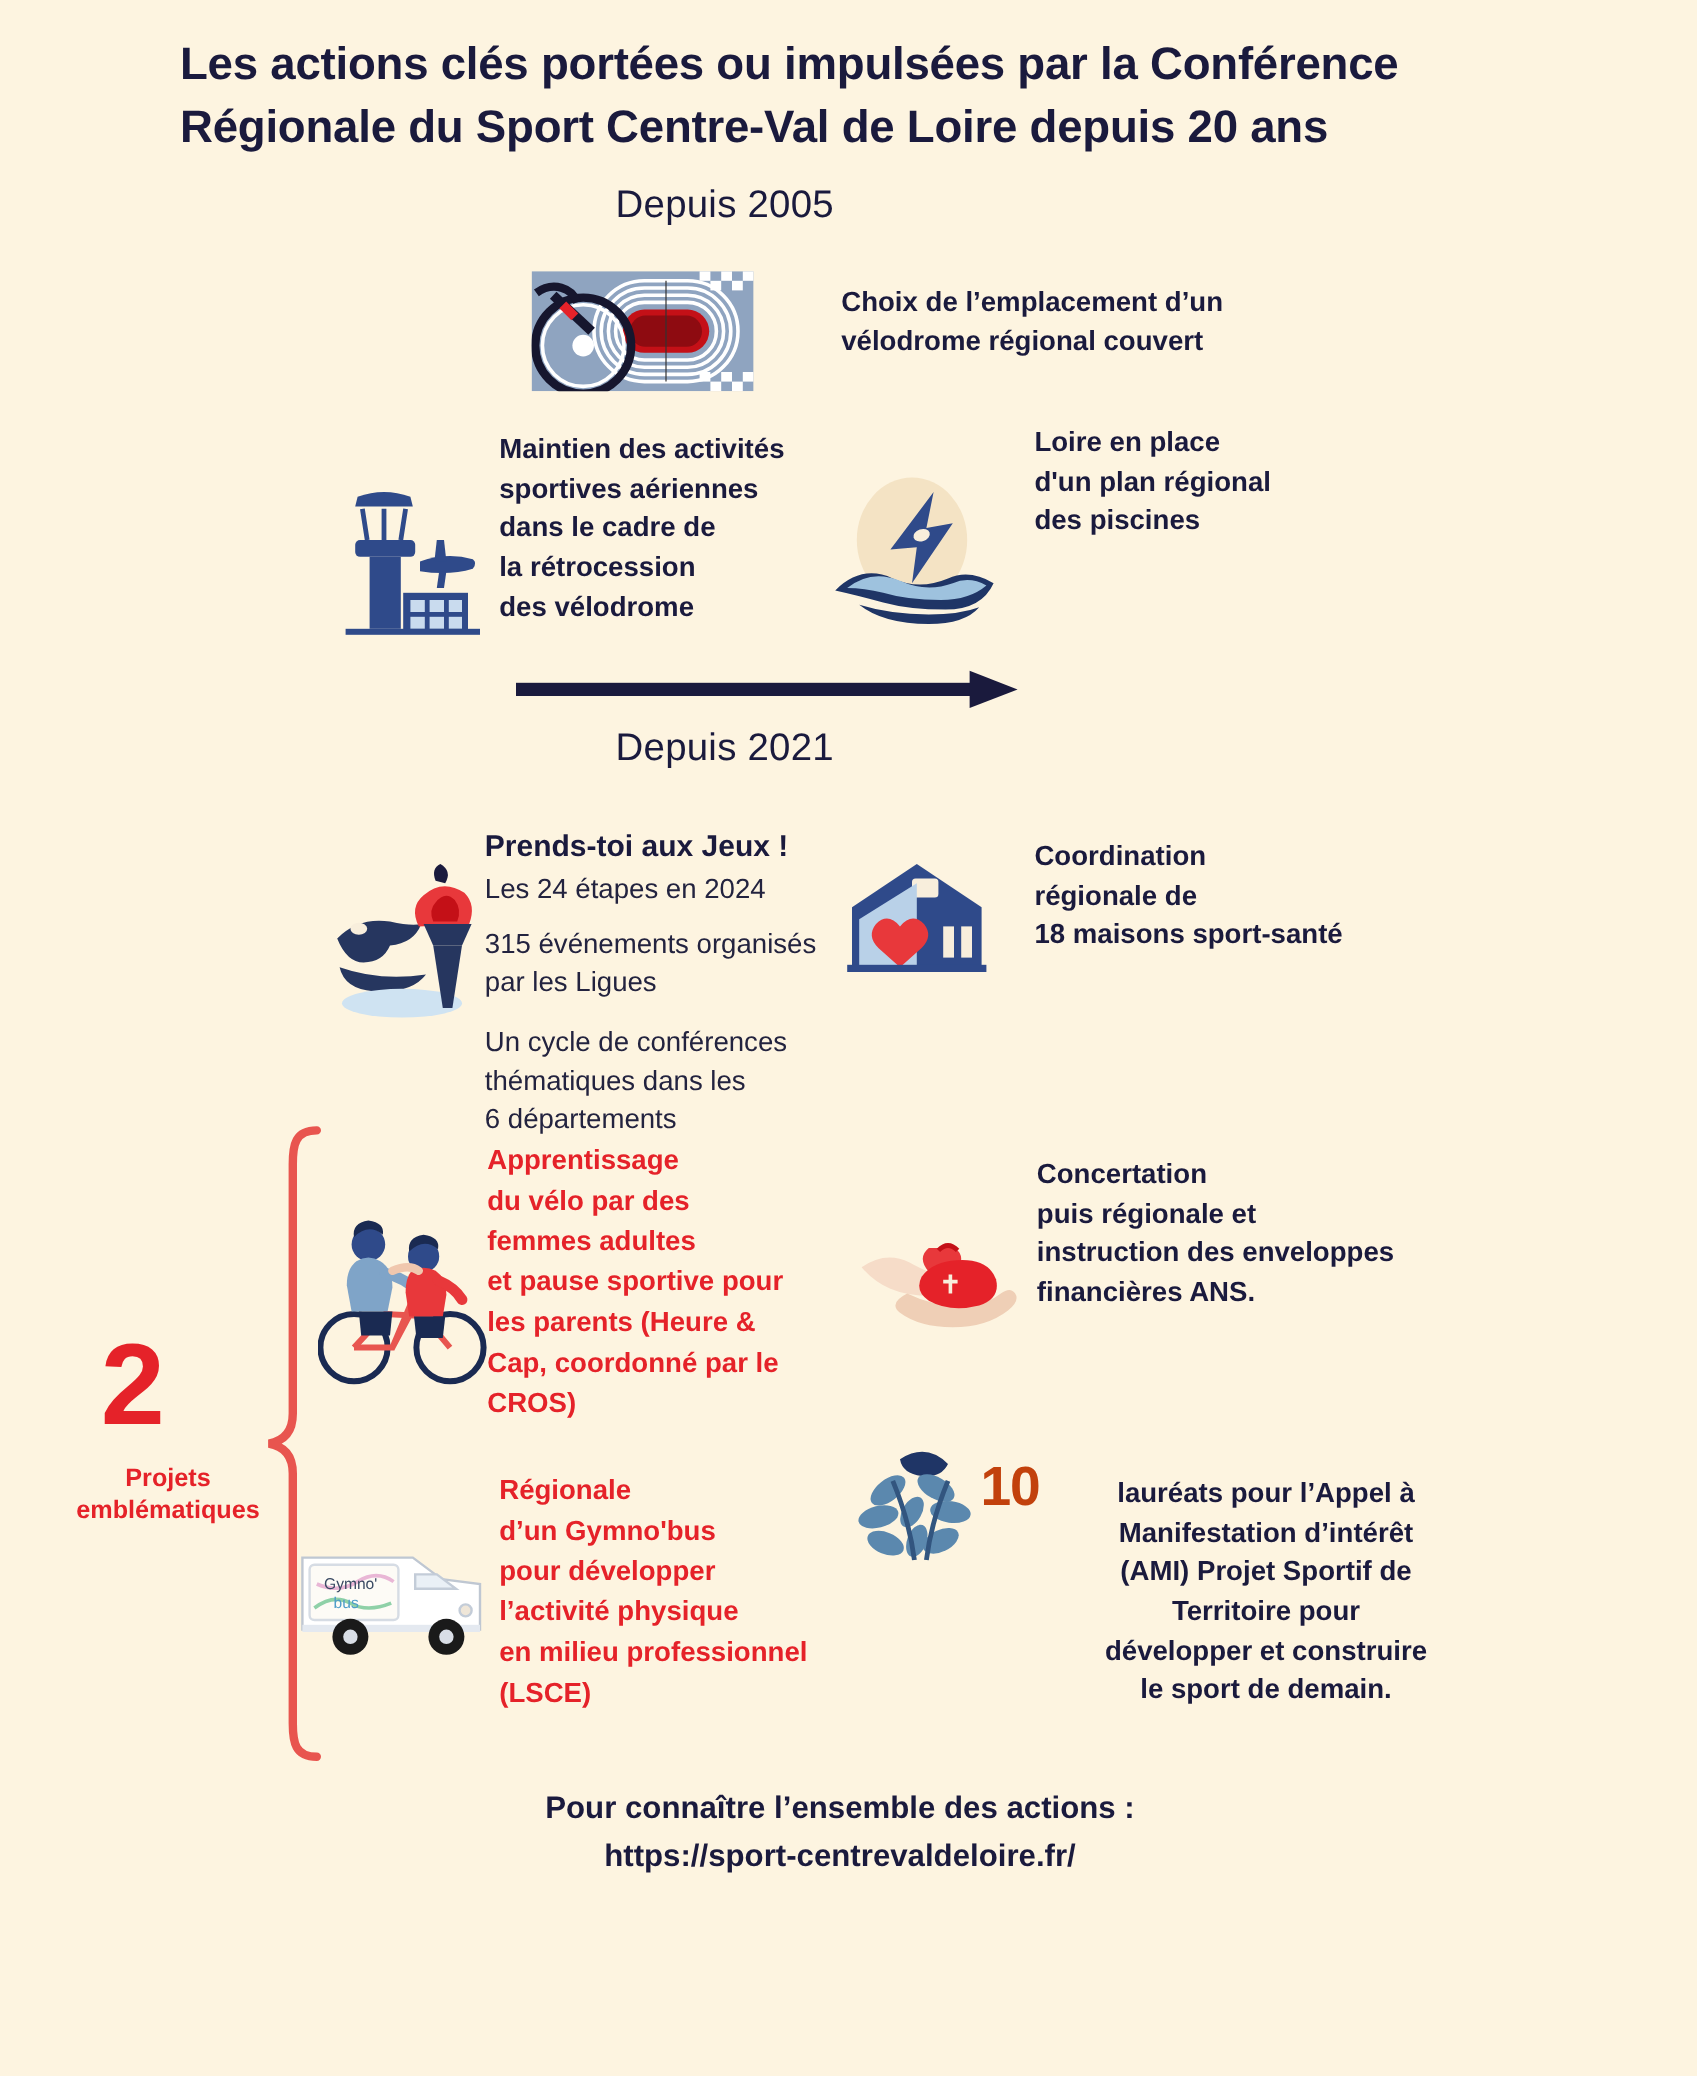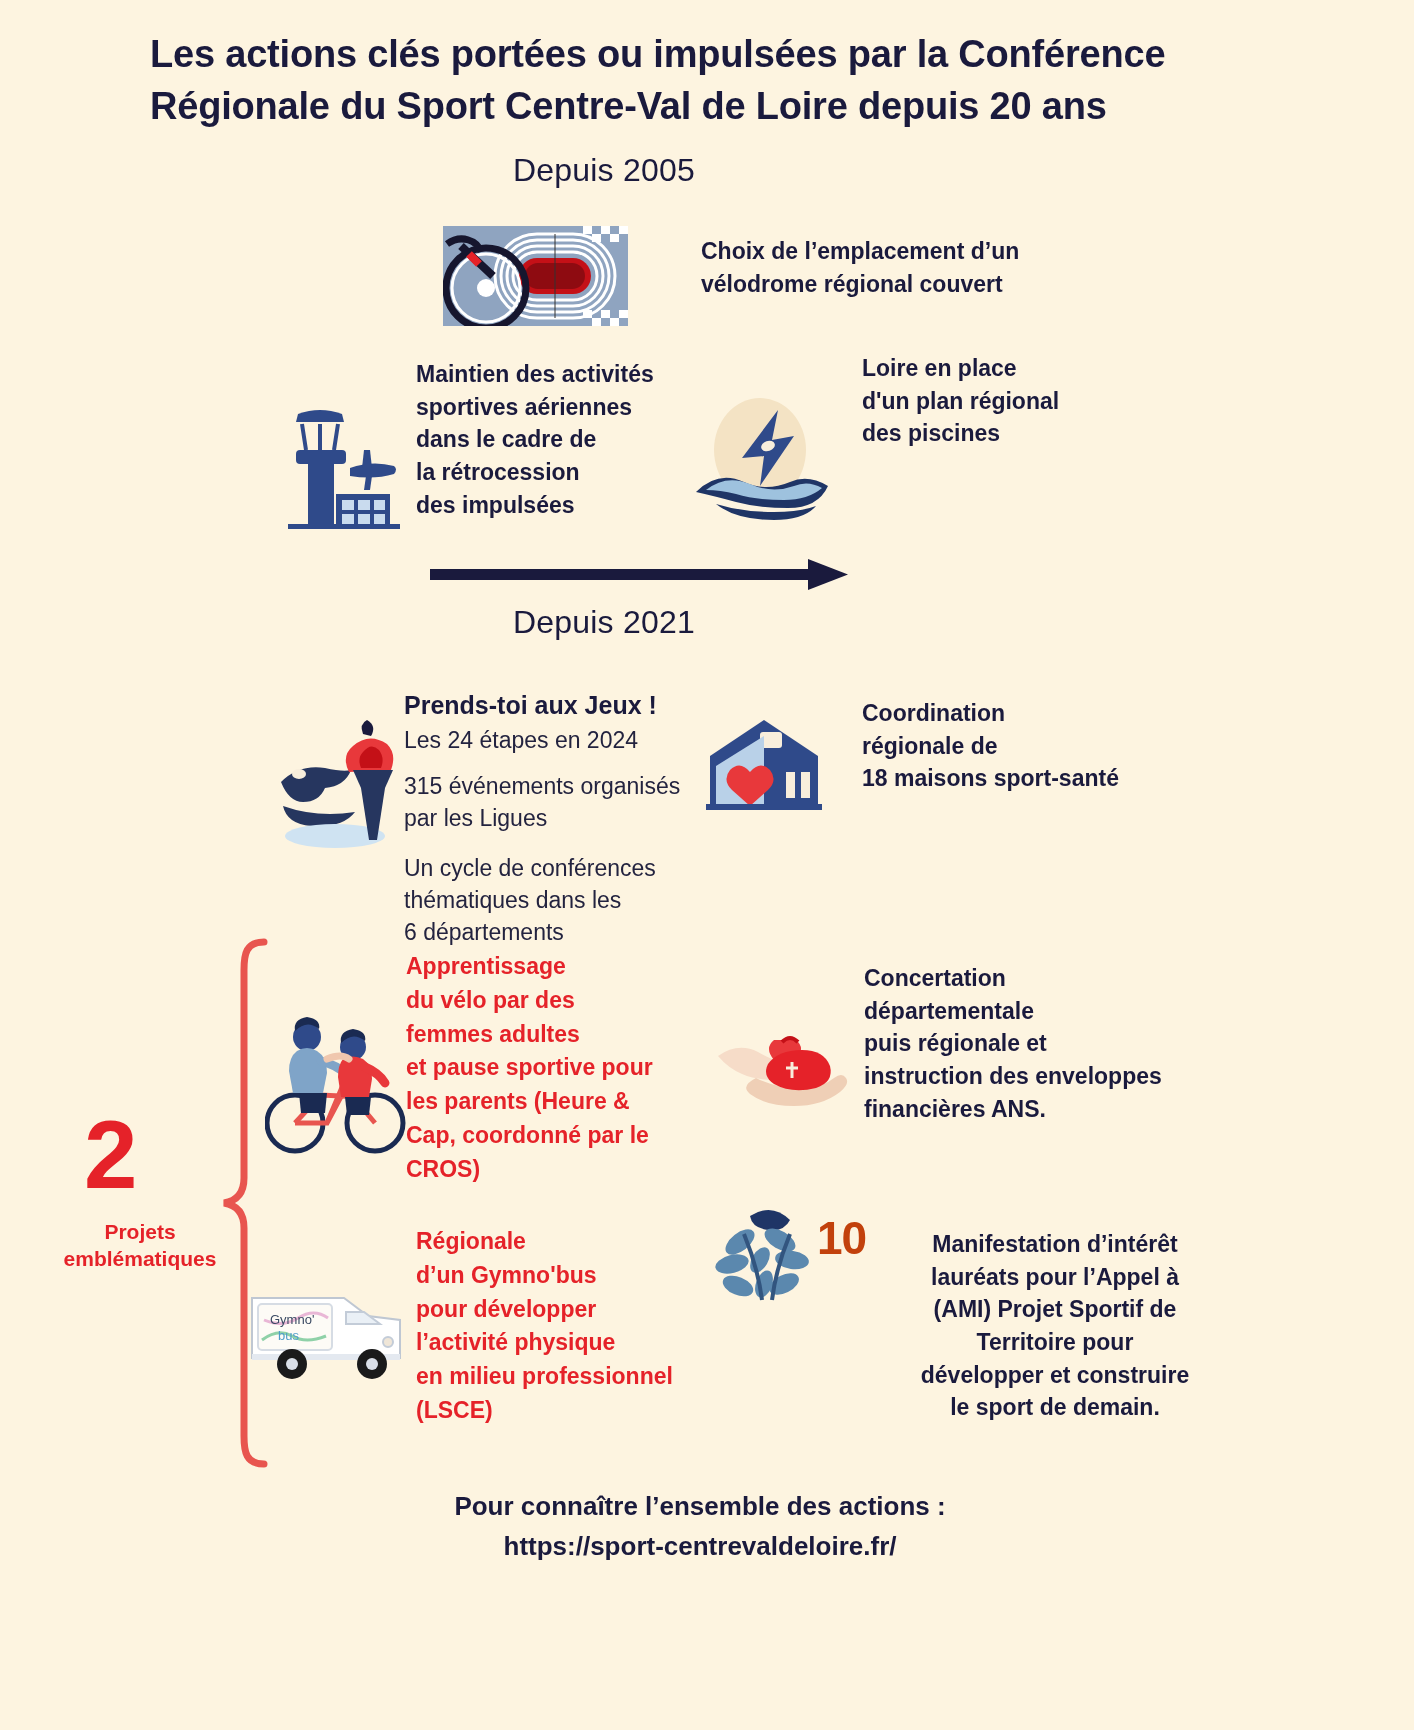--- a/index.html
+++ b/index.html
@@ -144,21 +144,21 @@
       </g>
       <rect x="10" y="126" width="112" height="5" fill="#2F4A8A"></rect>
     </svg>
   </div>
 
   <div class="abs bold-navy" style="left:416px;top:358px;width:300px;">
     <div>Maintien des activités</div>
     <div>sportives  aériennes</div>
     <div>dans le cadre de</div>
     <div>la rétrocession</div>
-    <div> des impulsées</div>
+    <div> des vélodrome</div>
   </div>
 
   <div class="abs" style="left:690px;top:382px;width:145px;height:150px;">
     <svg class="icon" width="145" height="150" viewBox="0 0 145 150">
       <ellipse cx="70" cy="68" rx="46" ry="52" fill="#F4E3C4"></ellipse>
       <path d="M88 28 L52 76 L74 74 L70 104 L104 54 L82 58 Z" fill="#2F4A8A"></path>
       <ellipse cx="78" cy="64" rx="7" ry="5" fill="#F8EEDC" transform="rotate(-18 78 64)"></ellipse>
       <path d="M6 110 q22 -22 48 -10 q22 10 46 0 q18 -8 38 4 q-10 22 -40 22 q-30 0 -52 -6 q-22 -6 -40 -10 z" fill="#1F3566"></path>
       <path d="M16 108 q20 -16 44 -6 q22 10 44 2 q14 -6 28 2 q-14 12 -38 12 q-28 0 -48 -6 q-16 -4 -30 -4 z" fill="#9EC2DE"></path>
       <path d="M26 122 q26 8 58 8 q26 0 42 -6 q-12 14 -42 14 q-38 0 -58 -16 z" fill="#1F3566"></path>
@@ -273,21 +273,20 @@
       <path d="M44 48 q24 12 52 10 q16 -2 26 -10 q8 -6 12 0 q4 6 -6 14 q-18 14 -46 14 q-28 0 -44 -12 q-10 -8 6 -16 z" fill="#EFCFB6"></path>
       <path d="M62 30 q-10 -12 0 -20 l22 0 q10 8 0 20 z" fill="#E8383B"></path>
       <path d="M56 34 q10 -14 34 -14 q22 0 28 16 q4 16 -14 22 q-24 6 -42 -4 q-12 -8 -6 -20 z" fill="#E52229"></path>
       <path d="M70 12 q8 -8 16 0" stroke="#C41017" stroke-width="4" fill="none"></path>
       <path d="M80 32 l0 16 M74 38 l12 0" stroke="#F8EEDC" stroke-width="3"></path>
     </svg>
   </div>
 
   <div class="abs bold-navy" style="left:864px;top:962px;width:350px;">
     <div>Concertation</div>
-    <div>départementale</div>
     <div>puis  régionale  et</div>
     <div>instruction des enveloppes</div>
     <div>financières ANS.</div>
   </div>
 
   <div class="abs" style="left:248px;top:1280px;width:160px;height:105px;">
     <svg class="icon" width="160" height="105" viewBox="0 0 160 105">
       <path d="M4 18 L96 18 L120 36 L152 40 L152 78 L4 78 Z" fill="#FFFFFF" stroke="#BFC7D2" stroke-width="2"></path>
       <rect x="10" y="24" width="74" height="46" rx="4" fill="#FDFBF6" stroke="#D6DCE4" stroke-width="2"></rect>
       <path d="M14 60 q16 -12 30 -4 q14 8 34 0" stroke="#8FD1A8" stroke-width="3" fill="none"></path>
@@ -326,22 +325,22 @@
         <ellipse cx="46" cy="62" rx="14" ry="8" transform="rotate(-60 46 62)"></ellipse>
         <ellipse cx="50" cy="86" rx="14" ry="8" transform="rotate(-70 50 86)"></ellipse>
       </g>
       <path d="M30 36 q14 34 18 66 M76 36 q-14 34 -18 66" stroke="#32557F" stroke-width="4" fill="none"></path>
     </svg>
   </div>
 
   <div class="abs big-ten">10</div>
 
   <div class="abs bold-navy" style="left:880px;top:1228px;width:350px;text-align:center;">
+    <div>lauréats pour l’Appel à</div>
     <div>Manifestation d’intérêt</div>
-    <div>lauréats pour l’Appel à</div>
     <div>(AMI) Projet Sportif de</div>
     <div>Territoire pour</div>
     <div>développer et construire</div>
     <div>le sport de demain.</div>
   </div>
 
   <div class="abs footer">
     <div>Pour connaître l’ensemble des actions :</div>
     <div>https://sport-centrevaldeloire.fr/</div>
   </div>

